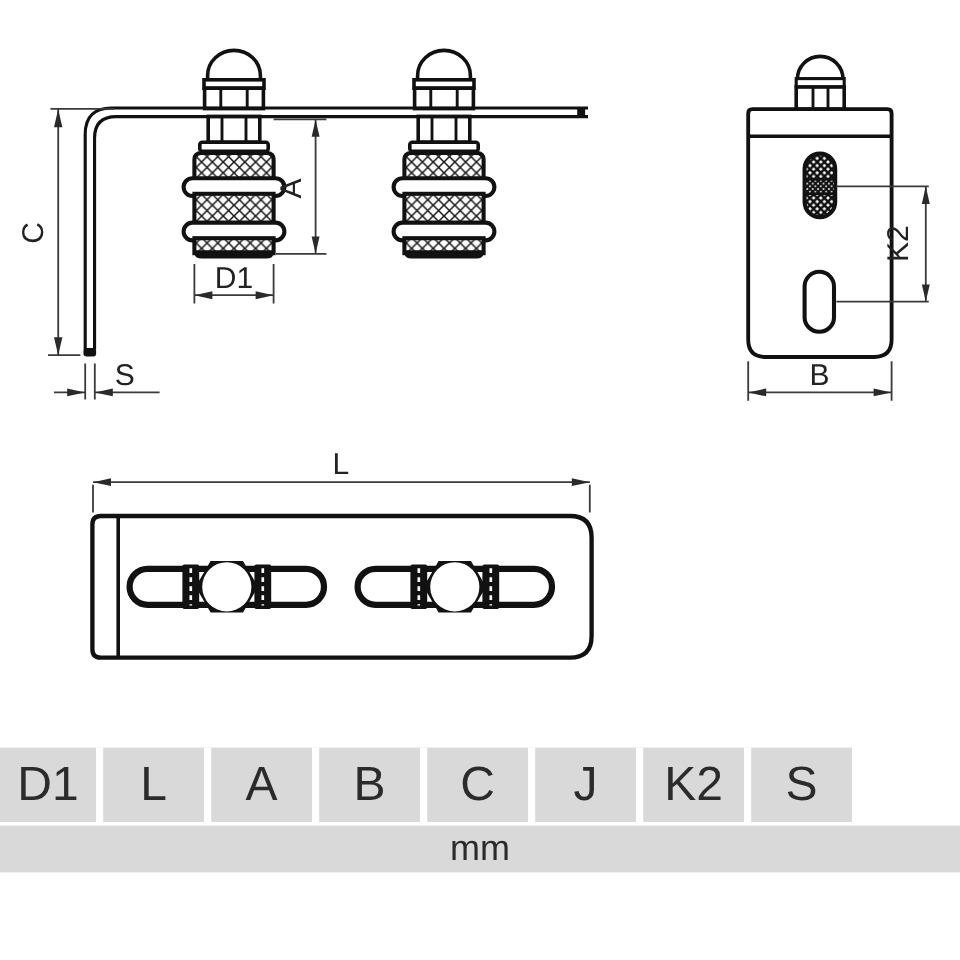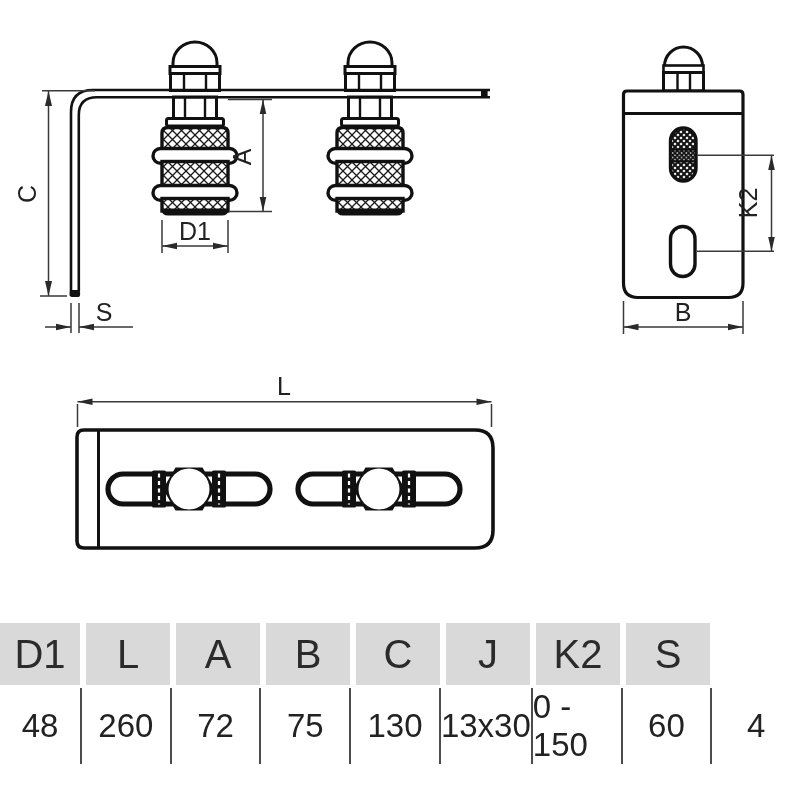--- a/index.html
+++ b/index.html
@@ -161,25 +161,15 @@
     <div class="row-grid header-row">
       <div class="h-cell">D1</div>
       <div class="h-cell">L</div>
       <div class="h-cell">A</div>
       <div class="h-cell">B</div>
       <div class="h-cell">C</div>
       <div class="h-cell">J</div>
       <div class="h-cell">K2</div>
       <div class="h-cell">S</div>
     </div>
-    <div class="row-grid values-row">
-      <div class="v-cell">48</div>
-      <div class="v-cell">260</div>
-      <div class="v-cell">72</div>
-      <div class="v-cell">75</div>
-      <div class="v-cell">130</div>
-      <div class="v-cell">13x30</div>
-      <div class="v-cell">0 - 150</div>
-      <div class="v-cell">60</div>
-      <div class="v-cell">4</div>
-    </div>
+    <div class="unit-row">mm</div>
   </div>
 </div>
 
 </body></html>

